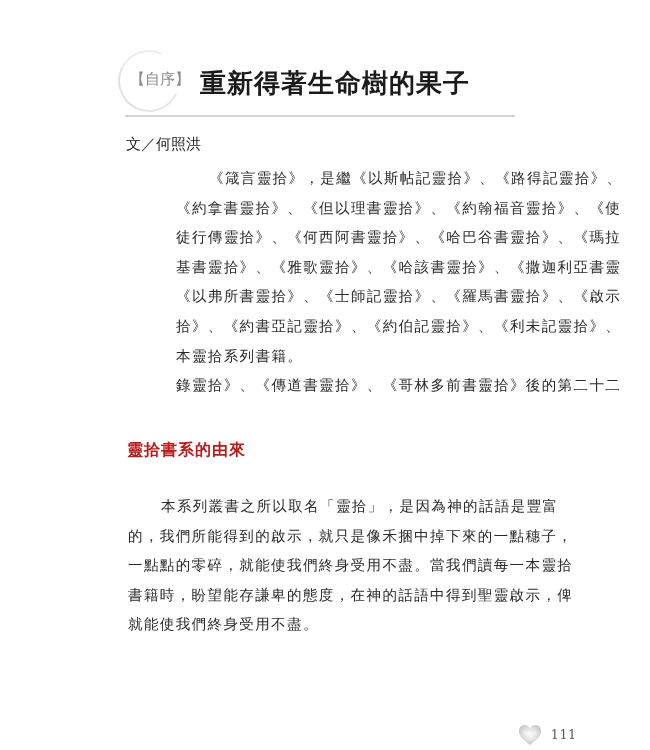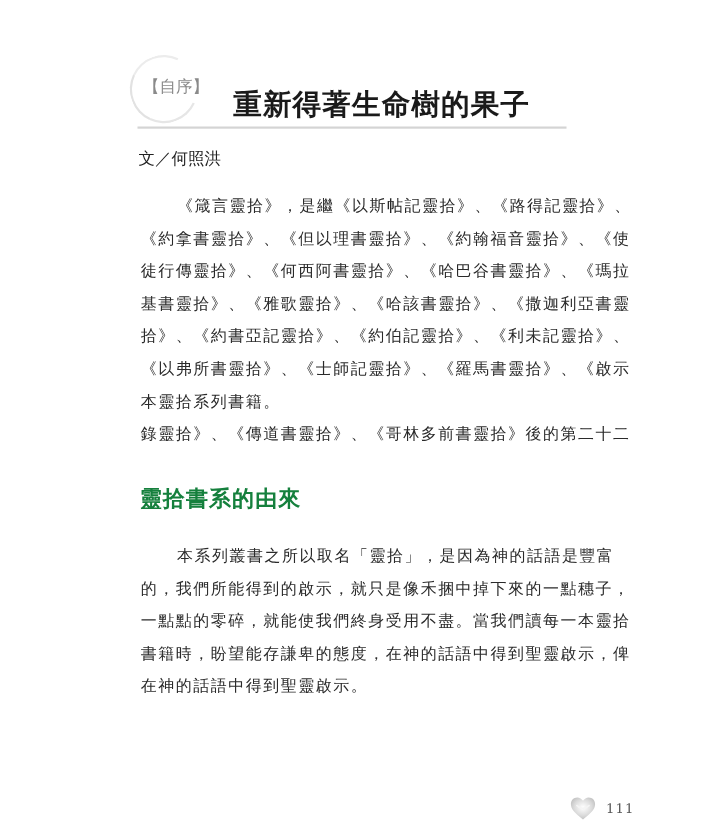--- a/index.html
+++ b/index.html
@@ -79,28 +79,28 @@
       color: #2a2a2a;
       text-align: justify;
       letter-spacing: 1.4px;
       font-family: "DejaVu Serif", serif;
     }
     .body-block .line {
       display: block;
       white-space: nowrap;
       height: 29.6px;
     }
-    .intro { top: 174px; }
+    .intro { top: 164px; margin-left: 48px; }
     .section-heading {
       position: absolute;
       left: 127px;
       top: 440px;
-      font-size: 20px;
+      font-size: 16px;
       font-weight: bold;
-      color: #15803d;
+      color: #b91c1c;
       letter-spacing: 1px;
       font-family: "DejaVu Serif", serif;
     }
     .section-body { top: 466px; margin-top: 26px; }
     .indent { padding-left: 33px; }
     .footer {
       position: absolute;
       left: 518px;
       top: 724px;
       height: 22px;
@@ -120,44 +120,44 @@
       font-family: "DejaVu Serif", serif;
     }
   </style>
 </head>
 <body>
 
 <div class="page">
 
   <div class="deco-arc"></div>
   <div class="preface-tag">【自序】</div>
-  <h1 class="chapter-title" style="margin:16px;">重新得著生命樹的果子</h1>
+  <h1 class="chapter-title" style="margin:4px;">重新得著生命樹的果子</h1>
   <div class="title-rule"></div>
 
   <div class="author">文／何照洪</div>
 
   <div class="body-block intro">
     <span class="line indent">《箴言靈拾》，是繼《以斯帖記靈拾》、《路得記靈拾》、</span>
     <span class="line">《約拿書靈拾》、《但以理書靈拾》、《約翰福音靈拾》、《使</span>
     <span class="line">徒行傳靈拾》、《何西阿書靈拾》、《哈巴谷書靈拾》、《瑪拉</span>
     <span class="line">基書靈拾》、《雅歌靈拾》、《哈該書靈拾》、《撒迦利亞書靈</span>
+    <span class="line">《以弗所書靈拾》、《士師記靈拾》、《羅馬書靈拾》、《啟示</span>
     <span class="line">拾》、《約書亞記靈拾》、《約伯記靈拾》、《利未記靈拾》、</span>
-    <span class="line">《以弗所書靈拾》、《士師記靈拾》、《羅馬書靈拾》、《啟示</span>
     <span class="line">本靈拾系列書籍。</span>
     <span class="line">錄靈拾》、《傳道書靈拾》、《哥林多前書靈拾》後的第二十二</span>
   </div>
 
   <h2 class="section-heading" style="margin:0;">靈拾書系的由來</h2>
 
   <div class="body-block section-body">
     <span class="line indent">本系列叢書之所以取名「靈拾」，是因為神的話語是豐富</span>
     <span class="line">的，我們所能得到的啟示，就只是像禾捆中掉下來的一點穗子，</span>
     <span class="line">一點點的零碎，就能使我們終身受用不盡。當我們讀每一本靈拾</span>
     <span class="line">書籍時，盼望能存謙卑的態度，在神的話語中得到聖靈啟示，俾</span>
-    <span class="line">在神的話語中得到聖靈啟示。</span>
+    <span class="line">就能使我們終身受用不盡。</span>
   </div>
 
   <div class="footer">
     <svg class="heart-icon" viewBox="0 0 24 22">
       <defs>
         <radialGradient id="hg" cx="50%" cy="45%" r="60%">
           <stop offset="0%" stop-color="#ffffff"></stop>
           <stop offset="60%" stop-color="#dcdcdc"></stop>
           <stop offset="100%" stop-color="#bdbdbd"></stop>
         </radialGradient>

